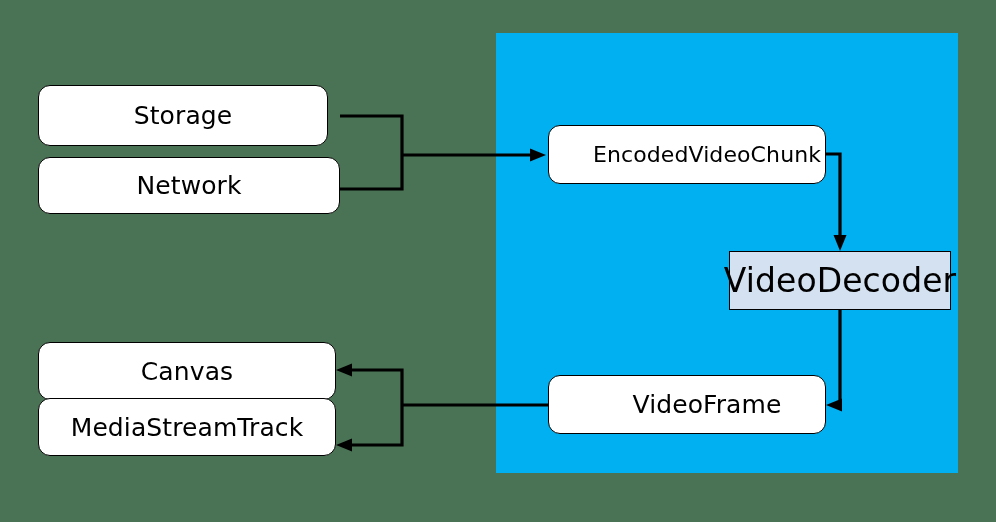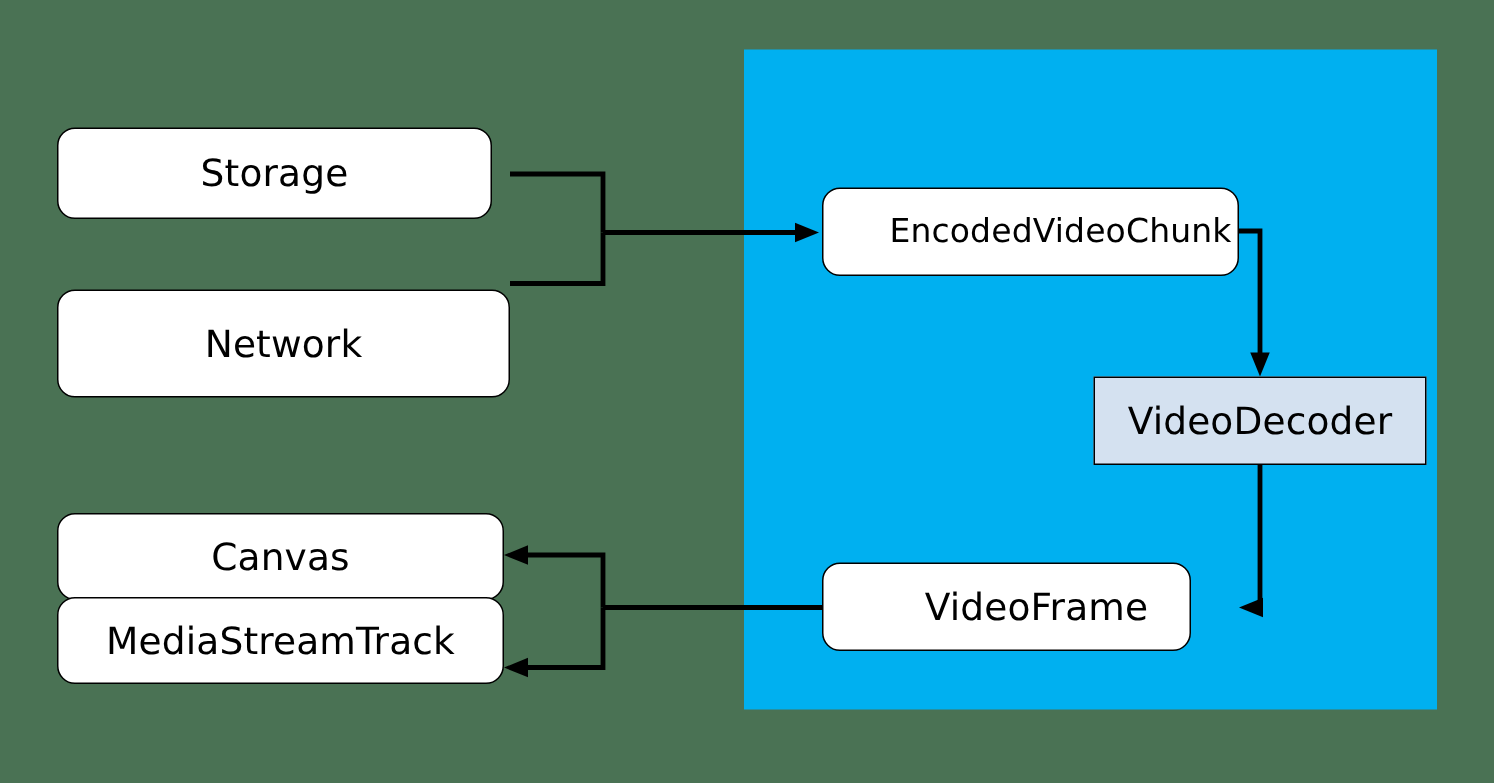--- a/index.html
+++ b/index.html
@@ -29,21 +29,21 @@
     font-size:25px;
     line-height:1;
     letter-spacing:0.1px;
     white-space:nowrap;
   }
   .node.small{font-size:22px;padding-left:40px;}
   .node.decoder{
     background:#d4e1f0;
     border-radius:0;
     border-width:1.4px;
-    font-size:25px;
+    font-size:33px;
   }
 
   svg.links{
     position:absolute;left:0;top:0;
     width:996px;height:522px;
     pointer-events:none;
   }
   svg.links path, svg.links line{
     fill:none;
     stroke:#000000;
@@ -85,33 +85,33 @@
       <polygon class="arrowhead" points="336,370 352,363.5 352,376.5"></polygon>
       <path d="M 402 405 L 402 445 L 346 445"></path>
       <polygon class="arrowhead" points="336,445 352,438.5 352,451.5"></polygon>
     </g>
   </svg>
 
   <div class="node" style="left:38px;top:85px;width:290px;height:61px;">
     <span>Storage</span>
   </div>
 
-  <div class="node" style="left:38px;top:157px;width:302px;height:72px;margin-top:36px;">
+  <div class="node" style="left:38px;top:157px;width:302px;height:57px;">
     <span>Network</span>
   </div>
 
   <div class="node small" style="left:548px;top:125px;width:278px;height:59px;">
     <span>EncodedVideoChunk</span>
   </div>
 
   <div class="node decoder" style="left:729px;top:251px;width:222px;height:59px;">
     <span>VideoDecoder</span>
   </div>
 
-  <div class="node" style="left:548px;top:375px;width:246px;height:59px;padding-left:40px;">
+  <div class="node" style="left:548px;top:375px;width:278px;height:59px;padding-left:40px;">
     <span>VideoFrame</span>
   </div>
 
   <div class="node" style="left:38px;top:342px;width:298px;height:58px;">
     <span>Canvas</span>
   </div>
 
   <div class="node" style="left:38px;top:398px;width:298px;height:58px;">
     <span>MediaStreamTrack</span>
   </div>

